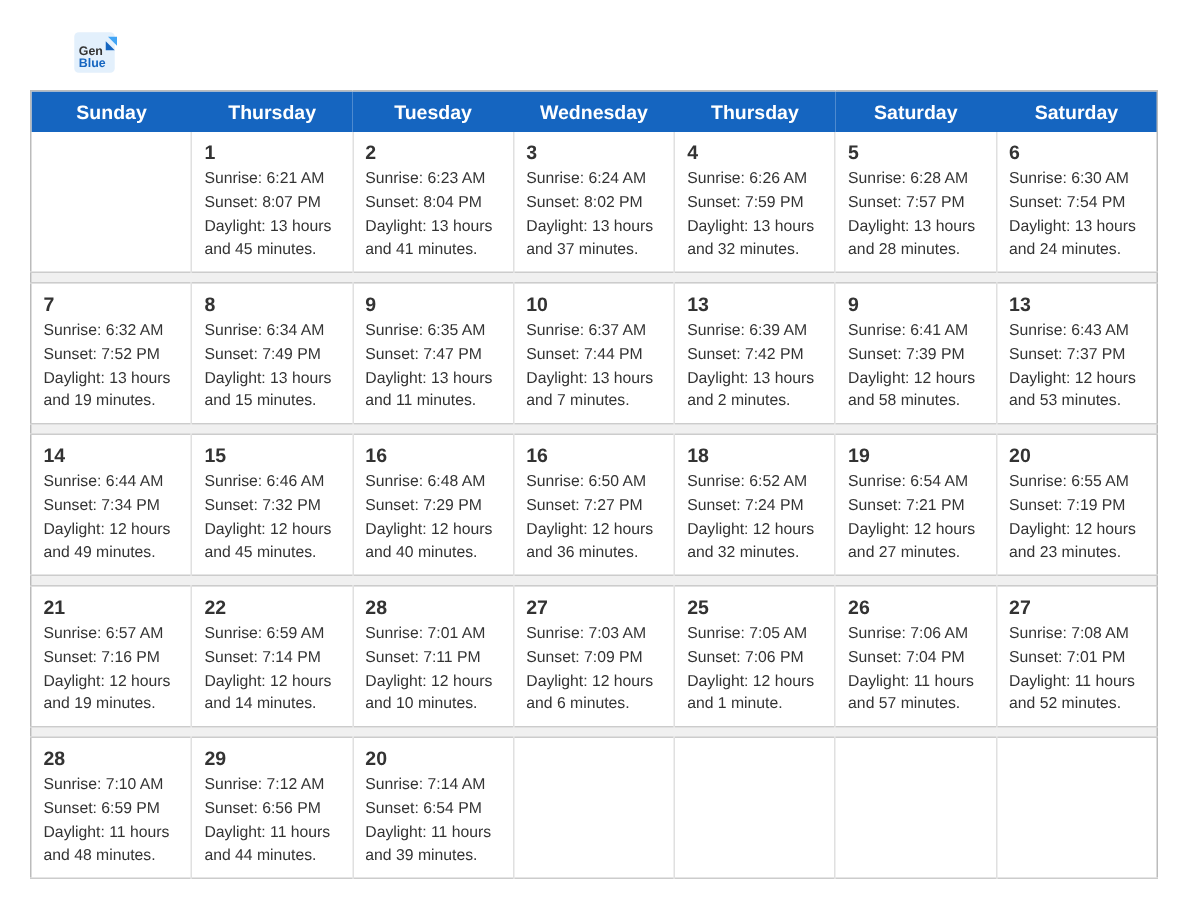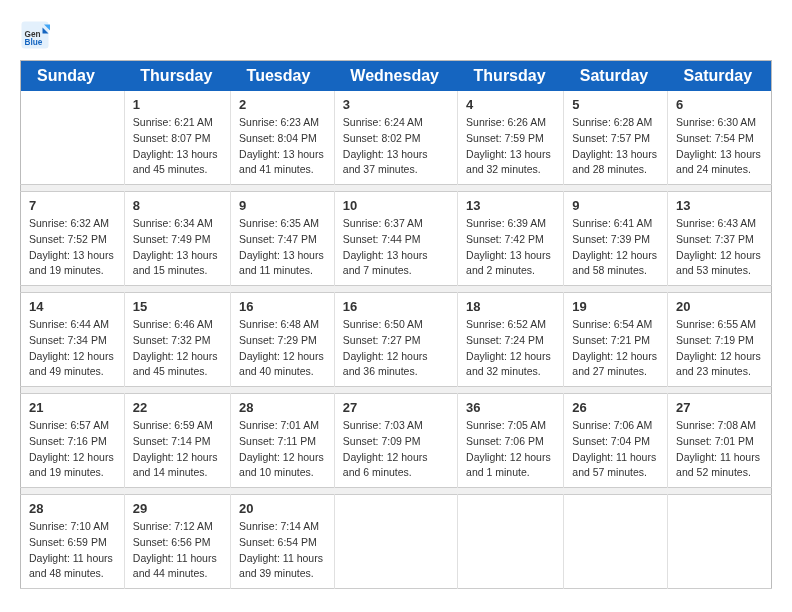--- a/index.html
+++ b/index.html
@@ -13,39 +13,40 @@
     .header {
       display: flex;
       align-items: flex-start;
       justify-content: space-between;
       margin-bottom: 10px;
     }
     .logo {
       display: flex;
       align-items: center;
       gap: 4px;
+      margin-left: 28px;
     }
     .logo-icon {
       width: 30px;
       height: 30px;
     }
     .title-block { text-align: right; }
     .title-block h1 { font-size: 36px; color: #333; font-weight: bold; }
     .title-block h2 { font-size: 16px; color: #555; font-weight: normal; }
     table {
       width: 100%;
       border-collapse: collapse;
       font-size: 11px;
     }
     thead tr th {
       background-color: #1565c0;
       color: white;
-      text-align: left;
-      padding: 6px 16px;
-      font-size: 16px;
+      text-align: center;
+      padding: 6px 4px;
+      font-size: 13px;
       font-weight: bold;
     }
     tbody tr {
       border-bottom: 1px solid #ccc;
     }
     tbody tr td {
       vertical-align: top;
       padding: 6px 8px;
       color: #333;
       border-right: 1px solid #e0e0e0;
@@ -201,21 +202,21 @@
         </td>
         <td>
           <div class="day-num">28</div>
           <div class="day-info">Sunrise: 7:01 AM<br>Sunset: 7:11 PM<br>Daylight: 12 hours<br>and 10 minutes.</div>
         </td>
         <td>
           <div class="day-num">27</div>
           <div class="day-info">Sunrise: 7:03 AM<br>Sunset: 7:09 PM<br>Daylight: 12 hours<br>and 6 minutes.</div>
         </td>
         <td>
-          <div class="day-num">36</div>
+          <div class="day-num">25</div>
           <div class="day-info">Sunrise: 7:05 AM<br>Sunset: 7:06 PM<br>Daylight: 12 hours<br>and 1 minute.</div>
         </td>
         <td>
           <div class="day-num">26</div>
           <div class="day-info">Sunrise: 7:06 AM<br>Sunset: 7:04 PM<br>Daylight: 11 hours<br>and 57 minutes.</div>
         </td>
         <td>
           <div class="day-num">27</div>
           <div class="day-info">Sunrise: 7:08 AM<br>Sunset: 7:01 PM<br>Daylight: 11 hours<br>and 52 minutes.</div>
         </td>

